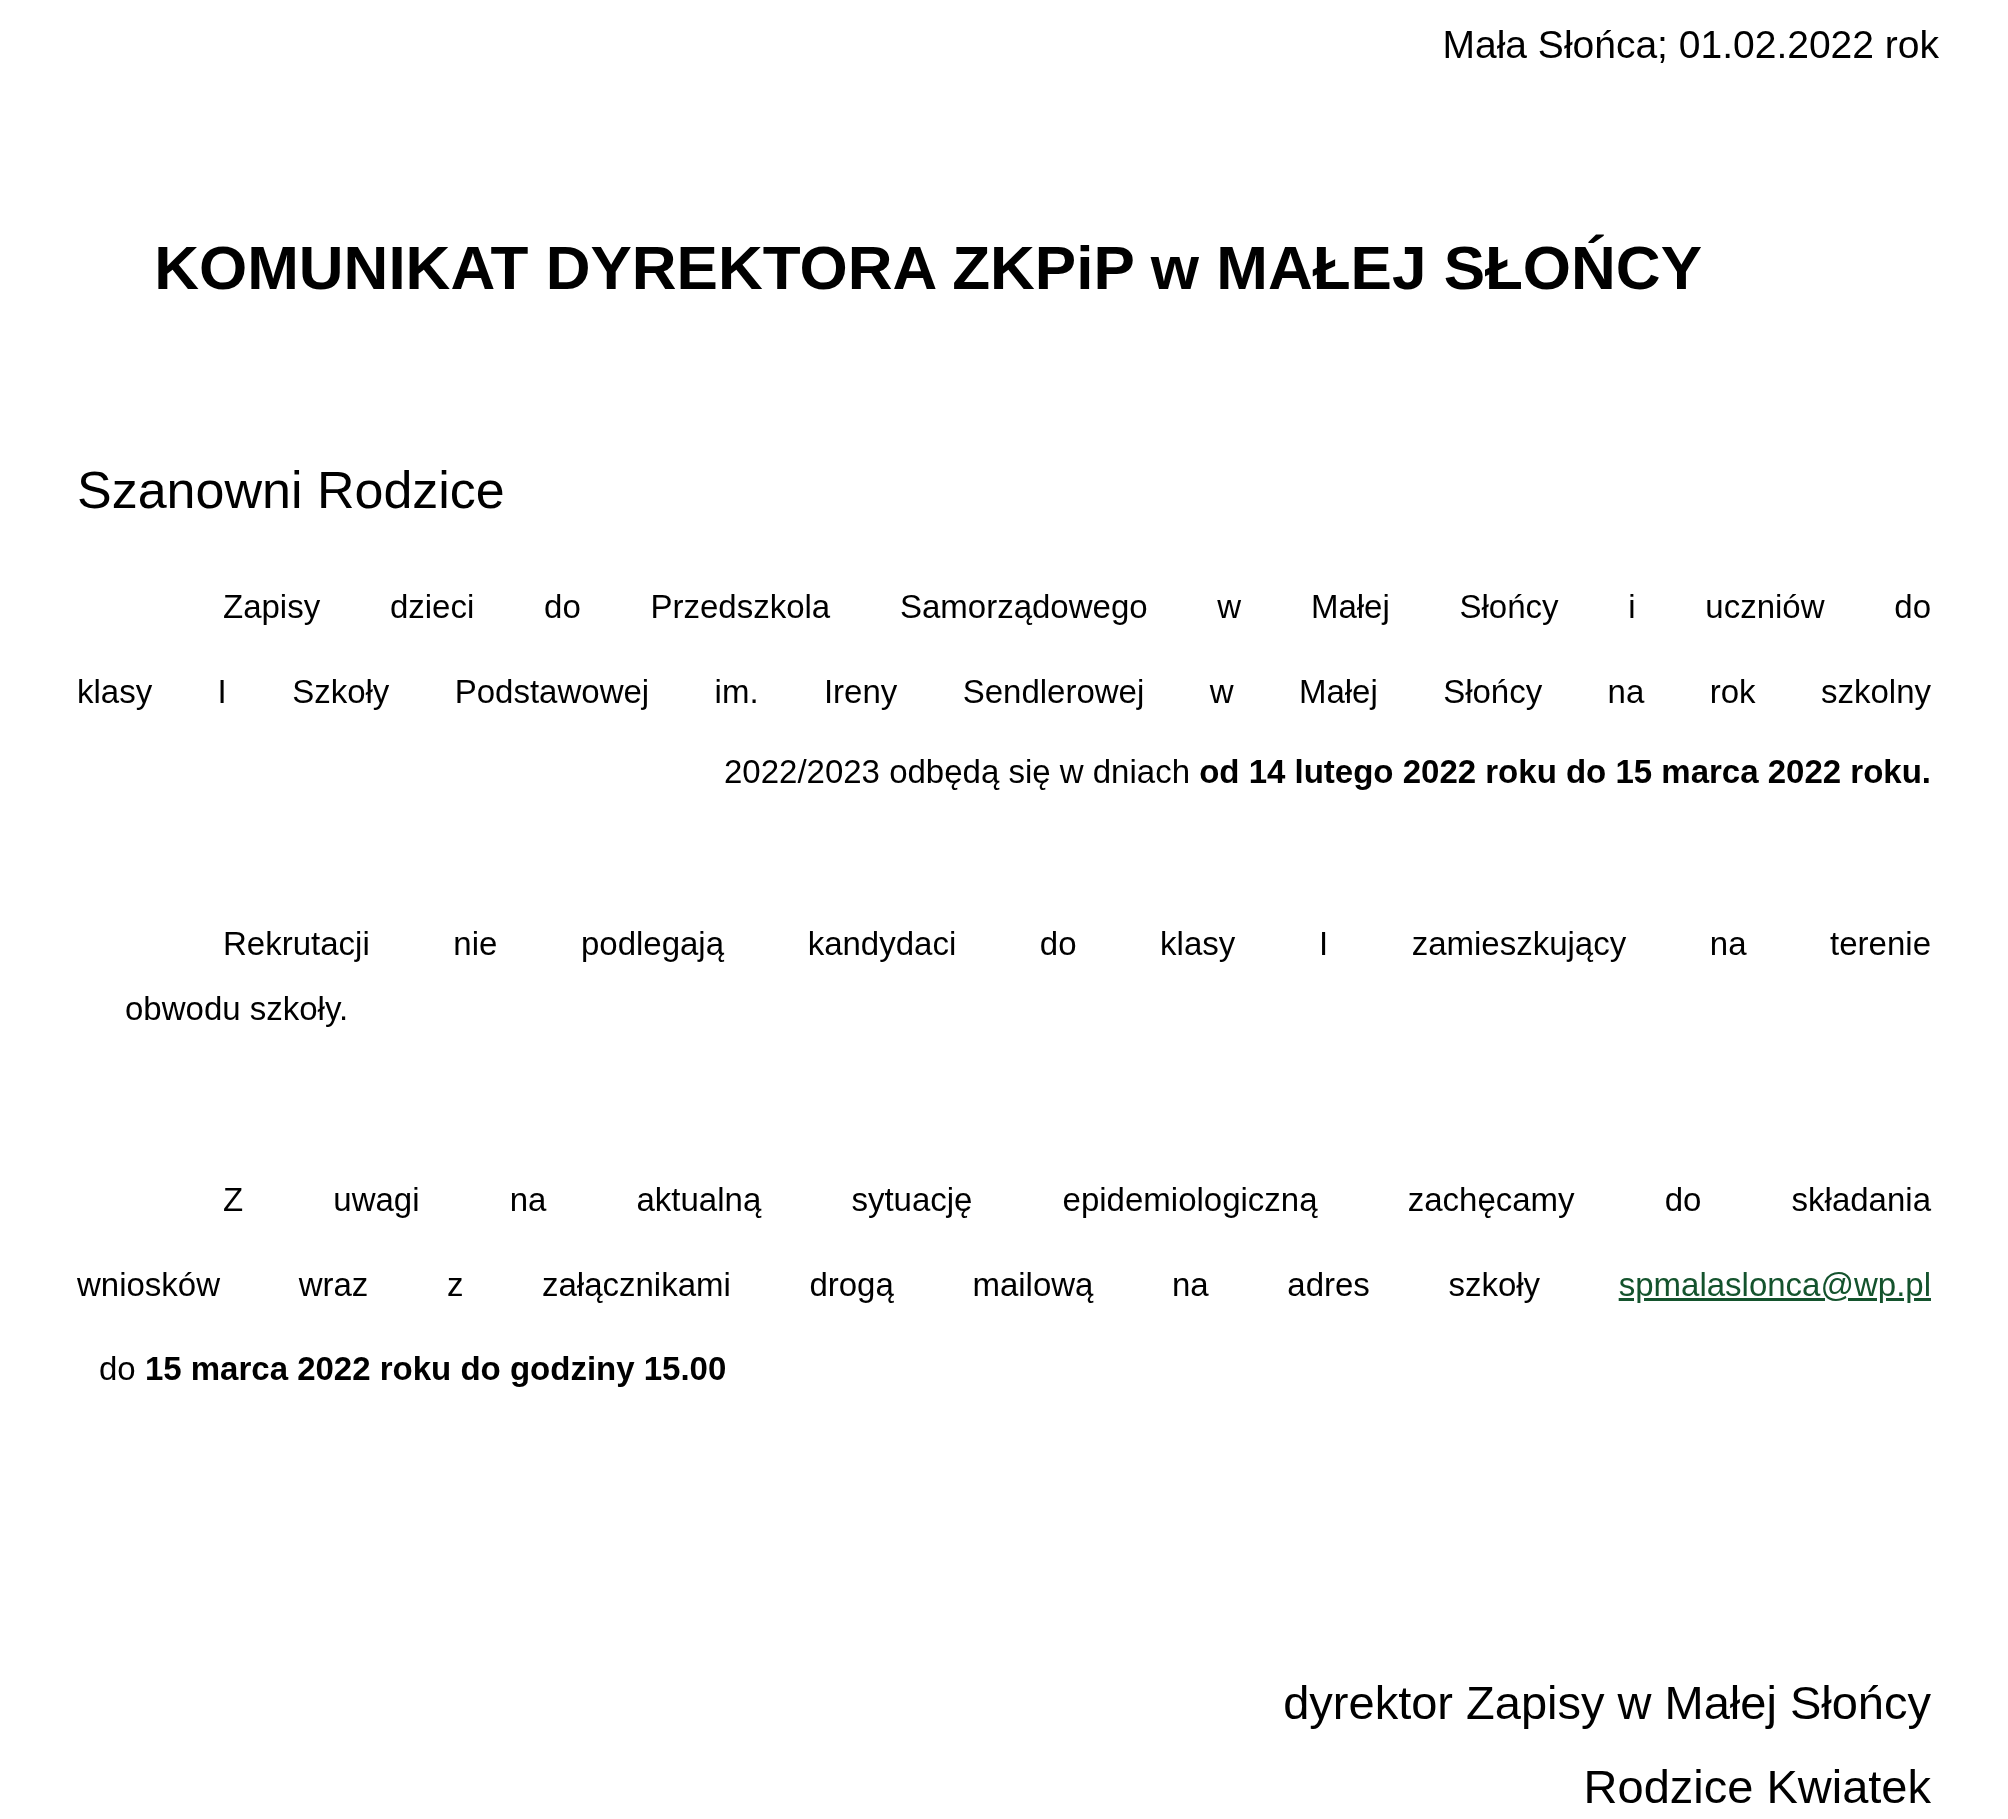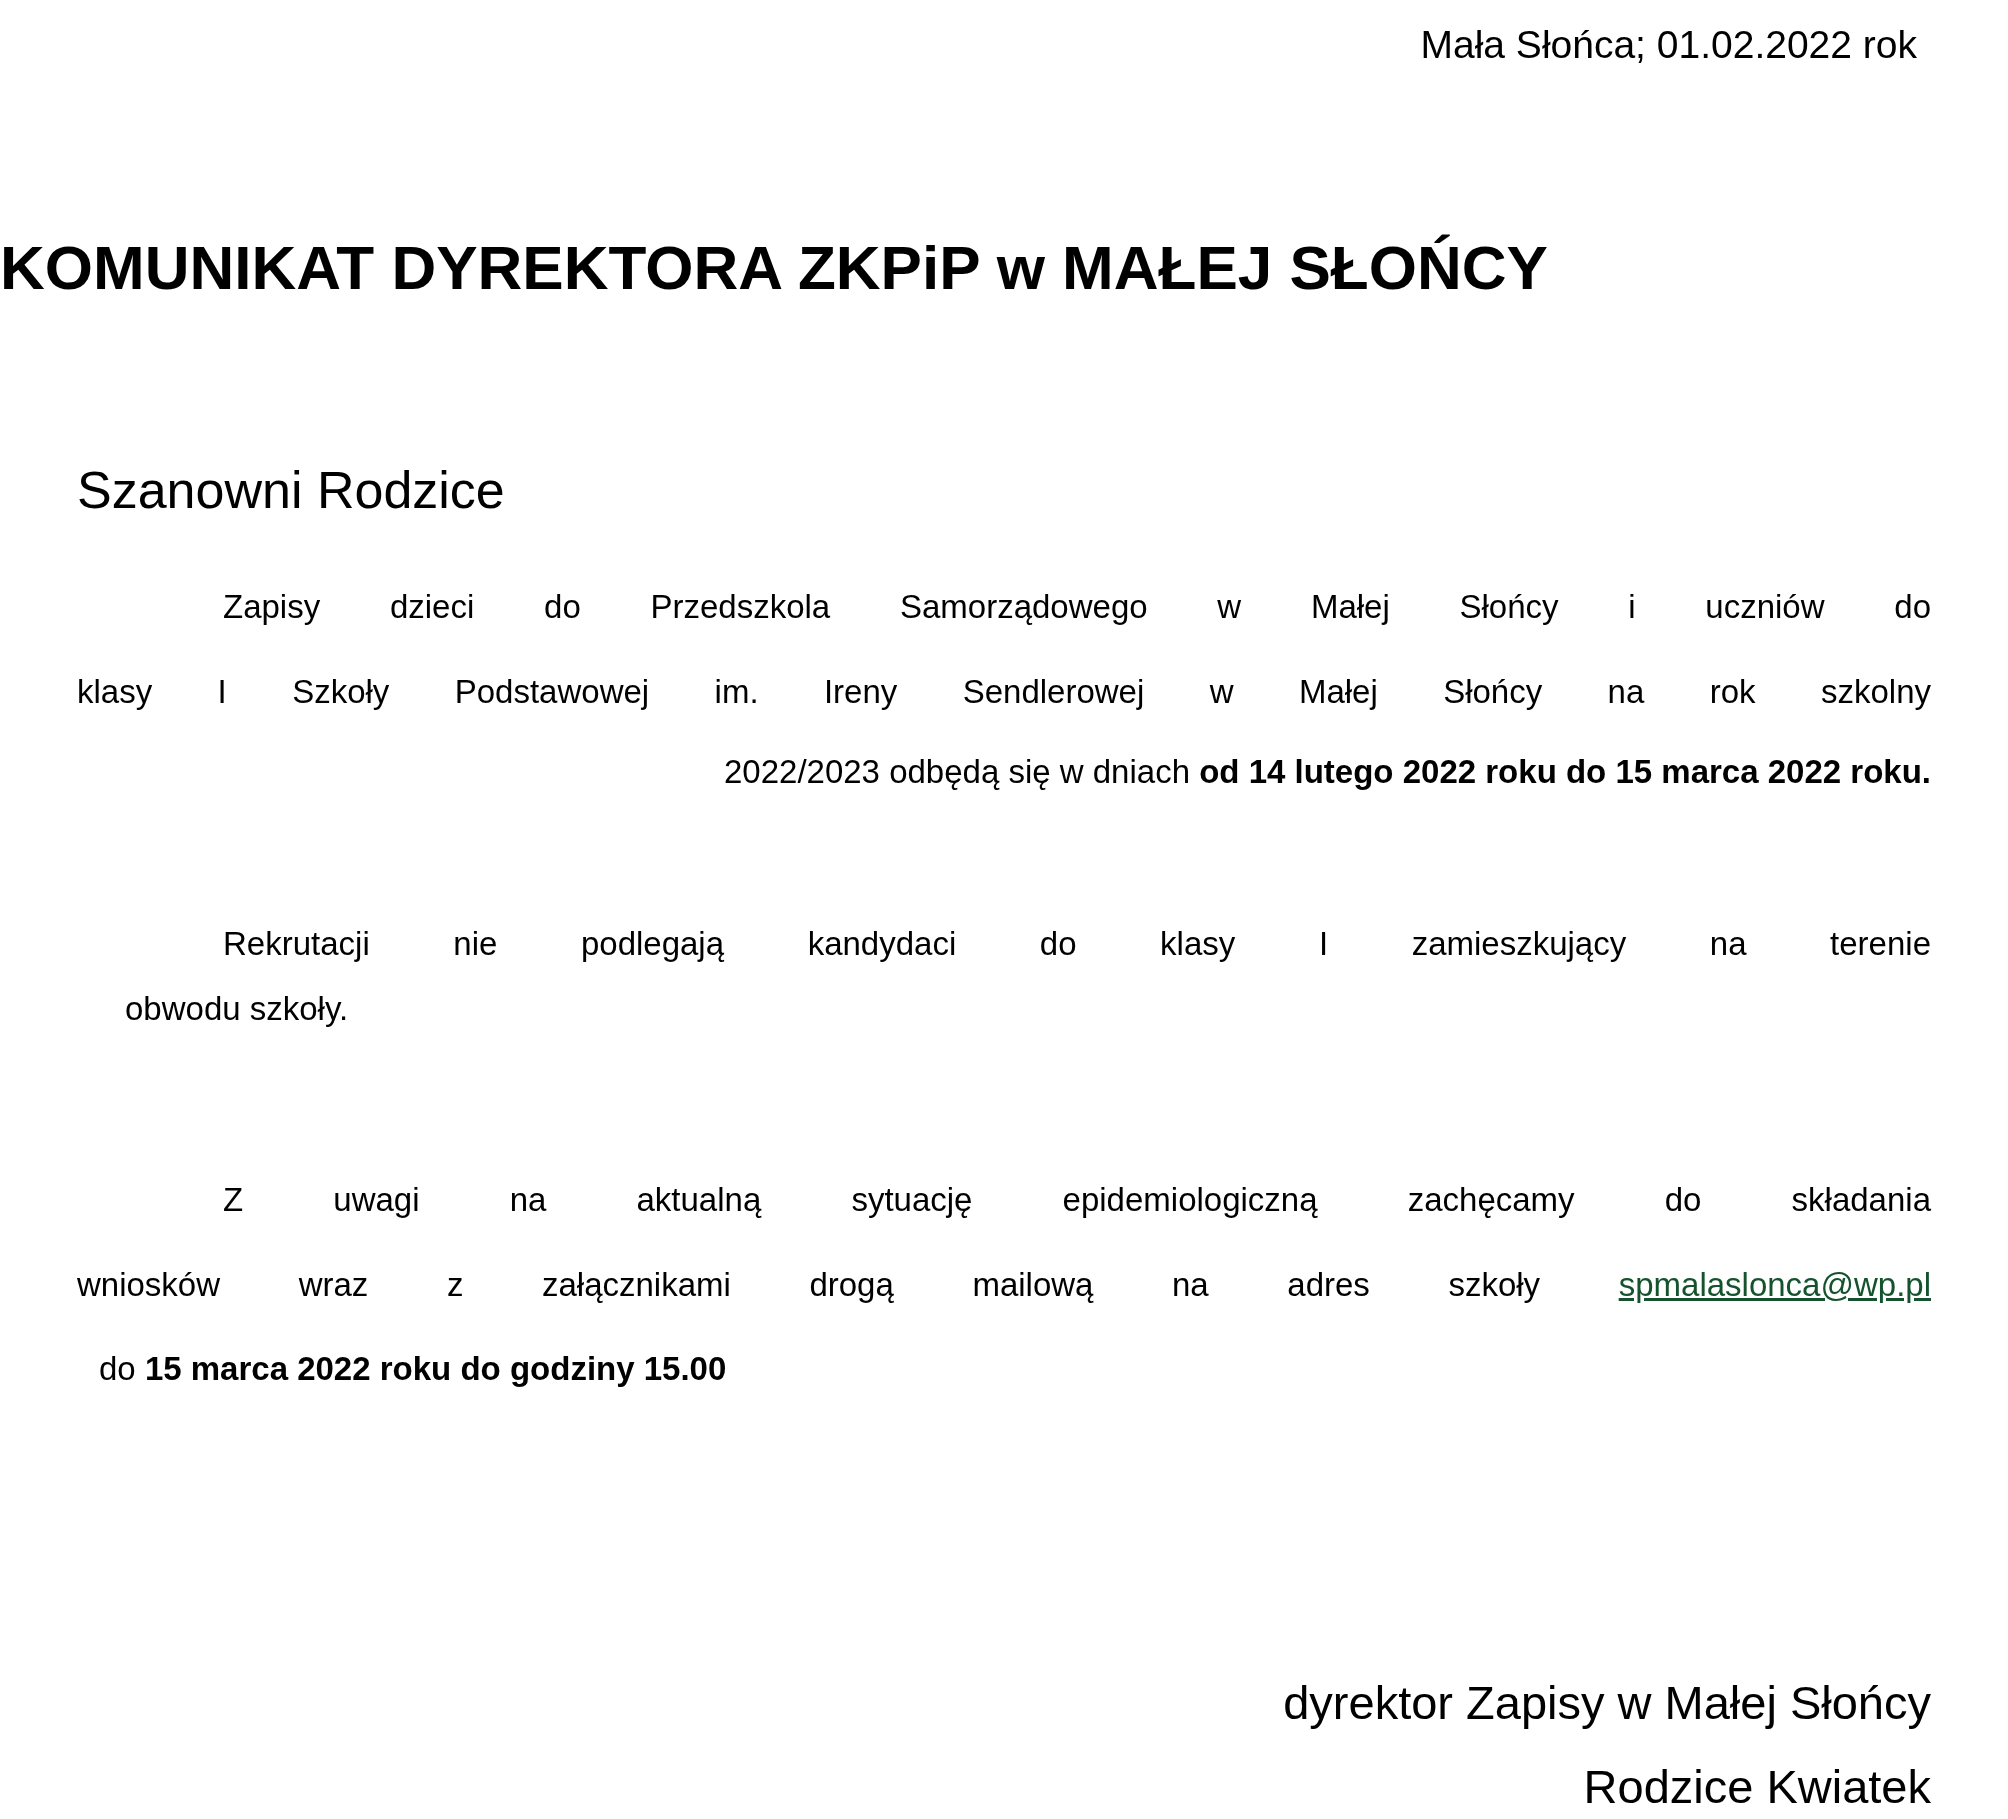--- a/index.html
+++ b/index.html
@@ -1,22 +1,22 @@
 <!DOCTYPE html>
 <html><head>
 <meta charset="utf-8">
 <style>
   html, body { margin: 0; padding: 0; background: #ffffff; }
   body {
     width: 2009px; height: 1819px; position: relative; overflow: hidden;
     font-family: "Liberation Sans", sans-serif; color: #000;
   }
   .abs { position: absolute; white-space: nowrap; }
-  .date { right: 92px; top: 21.3px; font-size: 39px; line-height: 47px; }
-  .title { left: 0; width: 1702px; text-align: left; top: 231px; font-size: 62px; line-height: 74px; font-weight: bold; }
+  .date { right: 70px; top: 21.3px; font-size: 39px; line-height: 47px; }
+  .title { left: 0; width: 1702px; text-align: right; top: 231px; font-size: 62px; line-height: 74px; font-weight: bold; }
   .greet { left: 77px; top: 458px; font-size: 52px; line-height: 64px; }
   .line { position: absolute; left: 77px; width: 1854px; font-size: 33px; line-height: 58px; white-space: nowrap; }
   .just { text-align: justify; text-align-last: justify; }
   .ind { padding-left: 146px; box-sizing: border-box; }
   b { font-weight: bold; }
   .link { color: #14532d; text-decoration: underline; }
   .sig { right: 78px; font-size: 47px; line-height: 58px; text-align: right; }
 </style>
 </head>
 <body>

